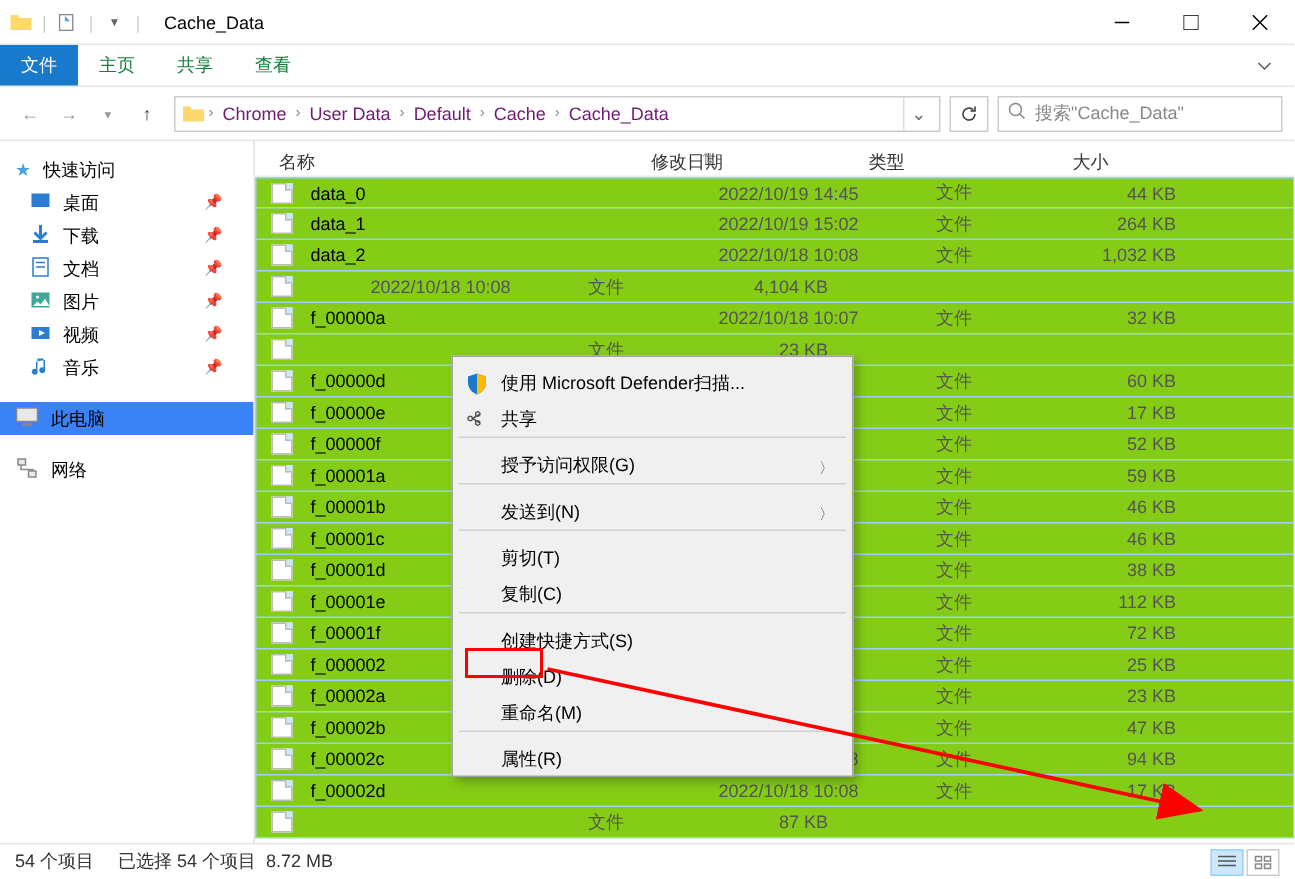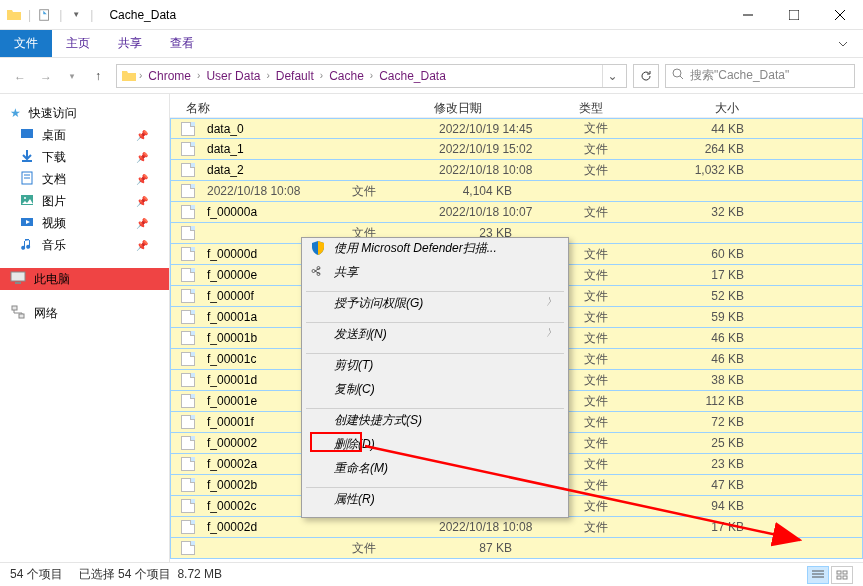--- a/index.html
+++ b/index.html
@@ -7,21 +7,21 @@
 .titlebar { height: 30px; display: flex; align-items: center; border-bottom: 1px solid #e5e5e5; }
 .titlebar-icons { display: flex; align-items: center; padding: 0 6px; gap: 4px; }
 .titlebar-icons .icon { width: 16px; height: 16px; display: flex; align-items: center; justify-content: center; }
 .folder-icon-svg { fill: #ffd86b; }
 .titlebar-sep { color: #ccc; margin: 0 2px; }
 .titlebar-title { padding-left: 8px; color: #000; }
 .win-controls { margin-left: auto; display: flex; }
 .win-btn { width: 46px; height: 30px; display: flex; align-items: center; justify-content: center; color: #000; }
 .win-btn svg { width: 10px; height: 10px; stroke: #000; stroke-width: 1; fill: none; }
 .ribbon { height: 28px; display: flex; align-items: stretch; border-bottom: 1px solid #e5e5e5; }
-.ribbon-tab { padding: 0 14px; display: flex; align-items: center; color: #4c1d95; }
+.ribbon-tab { padding: 0 14px; display: flex; align-items: center; color: #15803d; }
 .ribbon-tab.file { background: #1979ca; color: #fff; }
 .ribbon-expand { margin-left: auto; width: 40px; display: flex; align-items: center; justify-content: center; }
 .addrbar { height: 36px; display: flex; align-items: center; padding: 4px 8px; gap: 6px; border-bottom: 1px solid #e5e5e5; }
 .nav-btns { display: flex; align-items: center; gap: 2px; }
 .nav-btn { width: 24px; height: 24px; display: flex; align-items: center; justify-content: center; color: #999; }
 .nav-btn.enabled { color: #333; }
 .breadcrumb { flex: 1; height: 24px; border: 1px solid #ccc; display: flex; align-items: center; padding: 0 4px; gap: 2px; }
 .bc-icon { width: 16px; height: 16px; }
 .bc-item { padding: 0 4px; color: #701a75; }
 .bc-sep { color: #888; font-size: 10px; }
@@ -37,35 +37,35 @@
 .side-star { color: #4aa3df; }
 .filepane { flex: 1; overflow: hidden; position: relative; }
 .col-headers { display: flex; height: 24px; align-items: flex-end; border-bottom: 1px solid #eee; color: #333; padding-left: 10px; position: relative; }
 .col { padding: 0 6px; }
 .col.name { width: 248px; }
 .col.date { width: 145px; }
 .col.type { width: 72px; }
 .col.size { width: 100px; text-align: right; }
 .col-resize { position: absolute; left: 298px; top: 2px; height: 20px; width: 8px; display:flex; align-items:center; justify-content:center; color:#999; font-size:10px; }
 .files { overflow-y: hidden; }
-.row { display: flex; height: 21px; align-items: center; background: #fef9c3; border: 1px solid #99d1ff; border-top: none; padding-left: 10px; }
+.row { display: flex; height: 21px; align-items: center; background: #84cc16; border: 1px solid #99d1ff; border-top: none; padding-left: 10px; }
 .row:first-child { border-top: 1px solid #99d1ff; }
 .row .file-ico { width: 14px; height: 14px; border: 1px solid #bbb; background: #fff; margin-right: 6px; position: relative; }
 .row .file-ico::after { content: ""; position: absolute; right: -1px; top: -1px; width: 4px; height: 4px; background: #cce8ff; border-left: 1px solid #bbb; border-bottom: 1px solid #bbb; }
 .row .cell { padding: 0 6px; }
 .row .cell.name { width: 232px; color: #000; }
-.row .cell.date { width: 145px; color: #555; }
+.row .cell.date { width: 145px; color: #555; margin-left: 40px; }
 .row .cell.type { width: 72px; color: #555; }
 .row .cell.size { width: 100px; text-align: right; color: #555; }
 .statusbar { height: 24px; border-top: 1px solid #e5e5e5; display: flex; align-items: center; padding: 0 10px; gap: 16px; color: #333; }
 .statusbar .viewbtns { margin-left: auto; display: flex; gap: 2px; }
 .statusbar .viewbtn { width: 22px; height: 18px; border: 1px solid #ccc; display:flex; align-items:center; justify-content:center; }
 .statusbar .viewbtn.active { background: #cce8ff; border-color: #99d1ff; }
 .context-menu { position: absolute; left: 301px; top: 237px; width: 268px; background: #f0f0f0; border: 1px solid #a0a0a0; box-shadow: 3px 3px 6px rgba(0,0,0,0.25); padding: 2px; z-index: 10; }
-.cm-item { height: 24px; display: flex; align-items: flex-start; padding: 0 28px 0 30px; position: relative; color: #000; font-style: italic; }
+.cm-item { height: 24px; display: flex; align-items: flex-end; padding: 0 28px 0 30px; position: relative; color: #000; }
 .cm-item.sep { height: 1px; background: #d0d0d0; margin: 3px 2px; padding: 0; }
 .cm-item .arrow { position: absolute; right: 10px; font-size: 10px; color: #555; }
 .cm-icon { position: absolute; left: 6px; width: 16px; height: 16px; display:flex; align-items:center; justify-content:center; }
 .shield-ico { width: 16px; height: 16px; }
 .highlight-box { position: absolute; left: 310px; top: 432px; width: 52px; height: 20px; border: 2px solid #ff0000; z-index: 11; pointer-events: none; }
 .arrow-annot { position: absolute; left: 360px; top: 442px; z-index: 11; pointer-events: none; }
 </style>
 </head>
 <body>
 
@@ -208,21 +208,21 @@
           <div class="side-item">
             <span><svg width="14" height="14" viewBox="0 0 14 14">
                 <path d="M5 2v8a2 2 0 1 1-1-1V4l6-1v6a2 2 0 1 1-1-1V2z" fill="#2b7cd3"></path>
               </svg></span>
             <span>音乐</span>
             <span class="pin">📌</span>
           </div>
         </div>
     </div>
     <div class="side-group">
-      <div class="side-item root" style="background:#ef4444">
+      <div class="side-item root" style="background:#3b82f6">
         <span><svg width="16" height="14" viewBox="0 0 16 14">
               <rect x="1" y="1" width="14" height="9" fill="#e8e8e8" stroke="#888"></rect>
               <rect x="5" y="11" width="6" height="2" fill="#888"></rect>
             </svg></span>
         <span>此电脑</span>
       </div>
     </div>
     <div class="side-group">
       <div class="side-item root">
         <span><svg width="16" height="14" viewBox="0 0 16 14">

